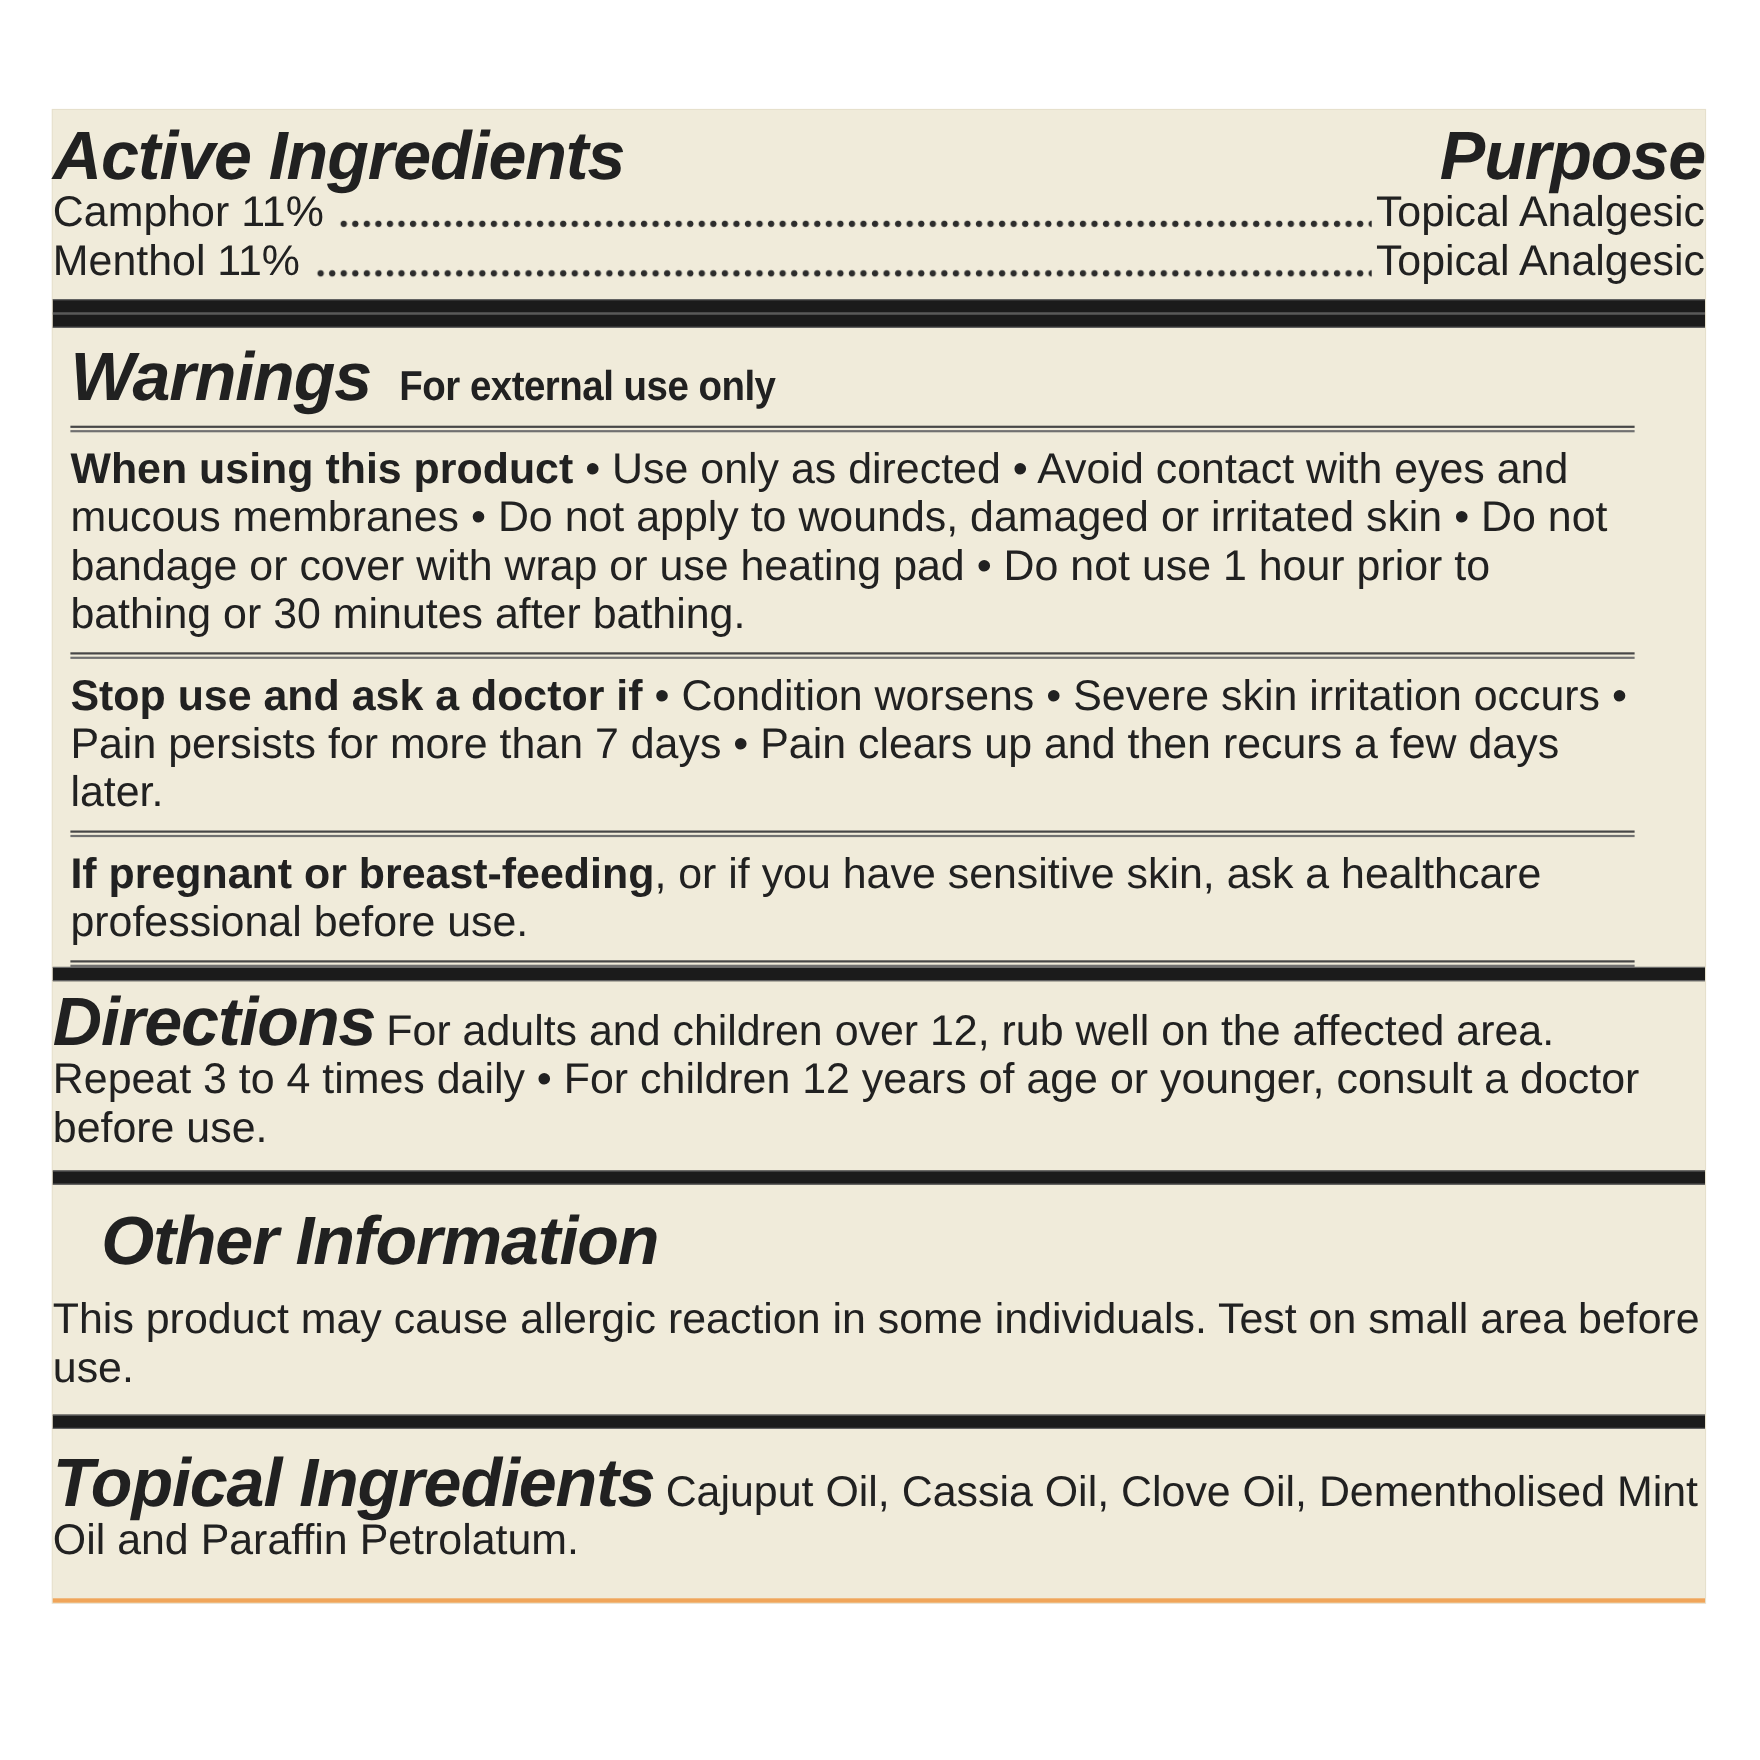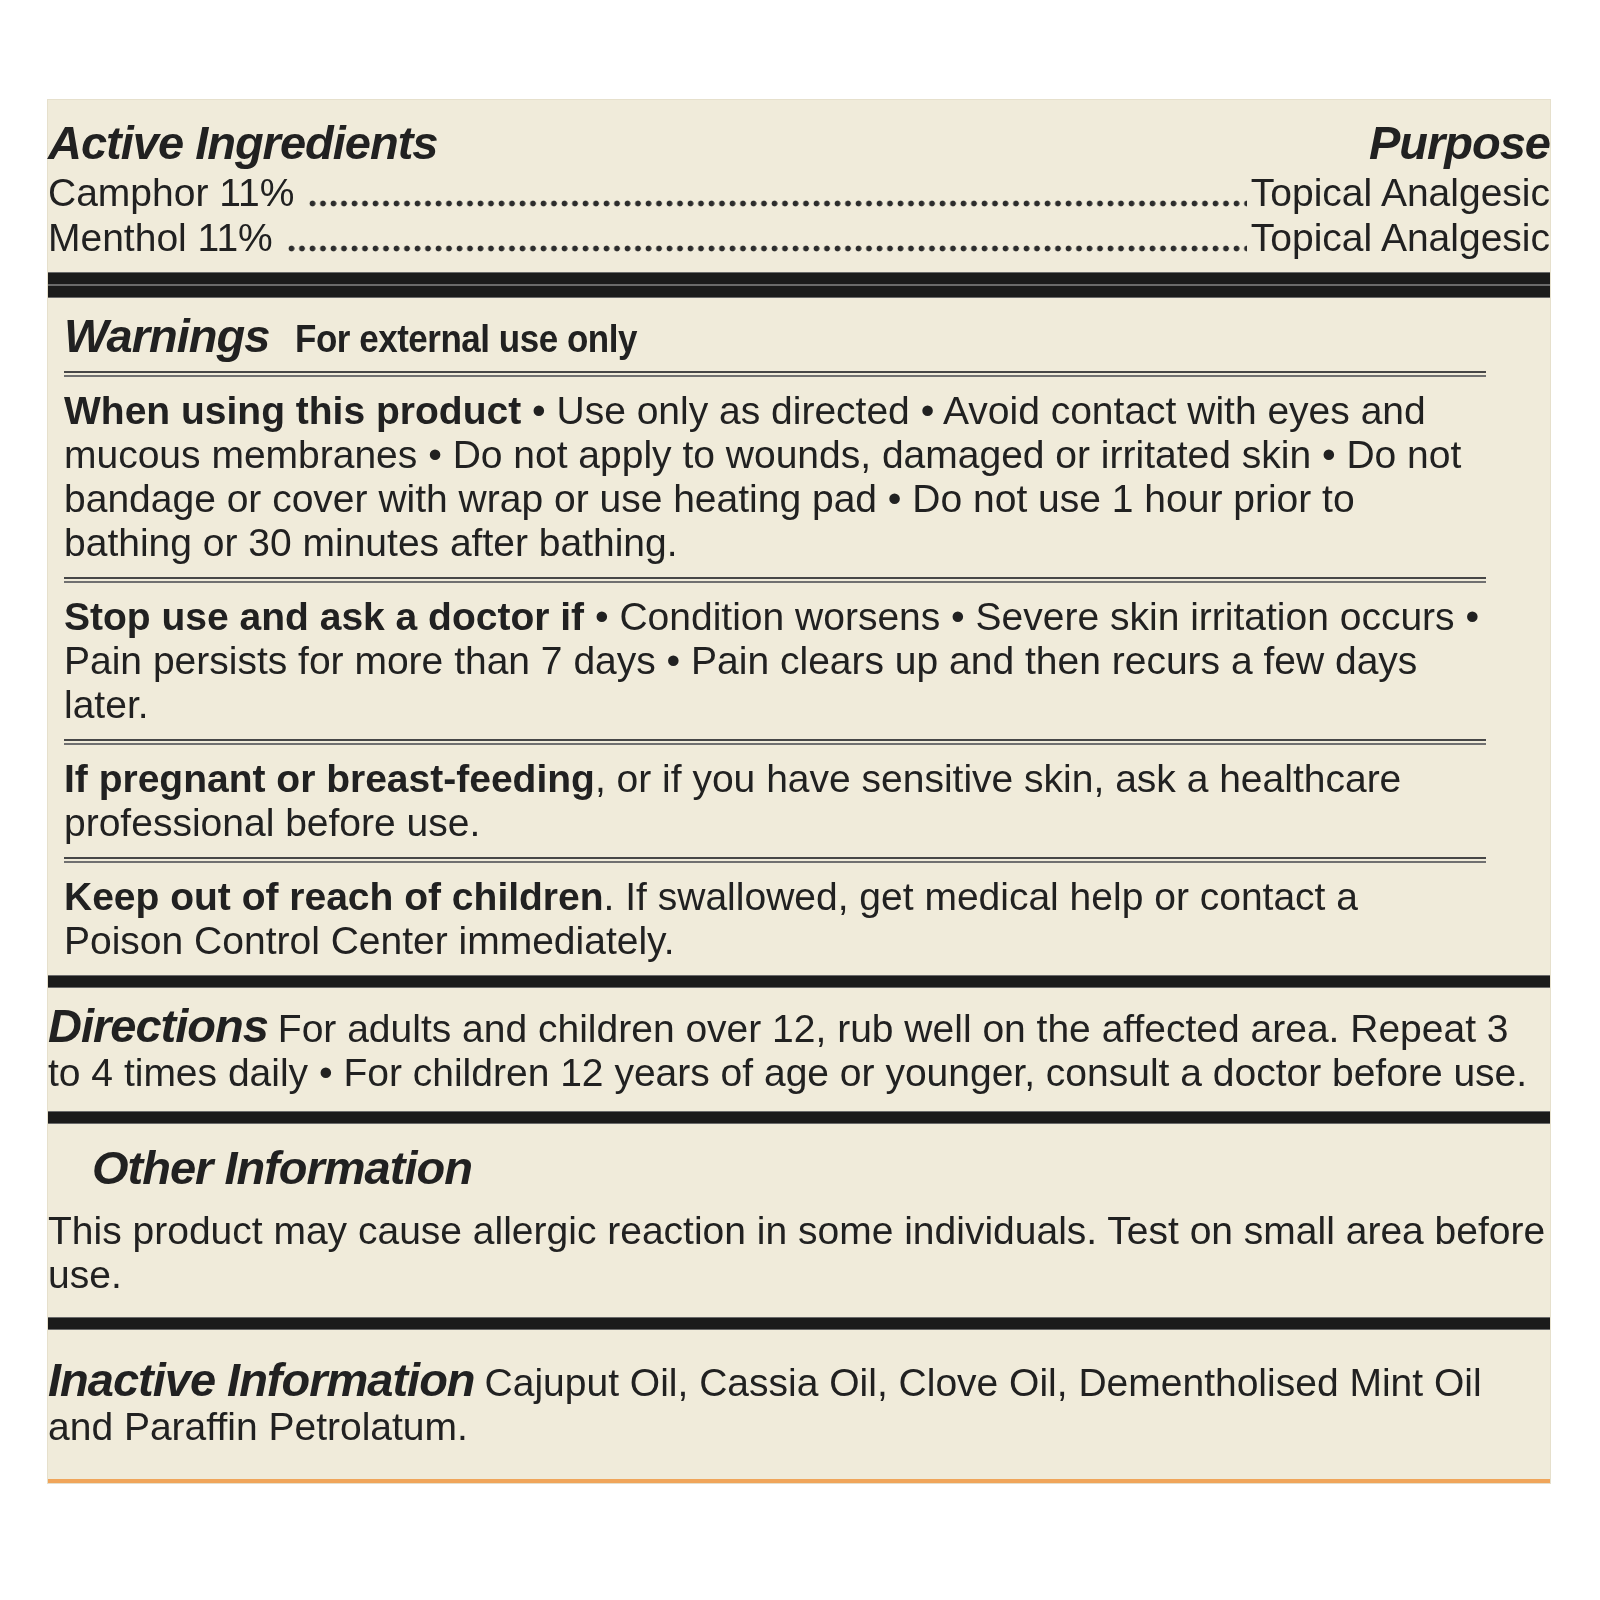--- a/index.html
+++ b/index.html
@@ -30,21 +30,21 @@
   
   .thin {
     height: 6px;
     border-top: 2px solid #474747;
     border-bottom: 2px solid #707070;
   }
 
   .h1 {
     font-style: italic;
     font-weight: bold;
-    font-size: 47px;
+    font-size: 62px;
     letter-spacing: -1px;
   }
   .body-text, .ing-row { font-size: 39px; line-height: 44px; }
   p.body-text { margin: 12px 0; }
   .lead { font-weight: bold; }
 
   
   .sec-active { padding: 10px 0 12px 0; }
   .head-row {
     display: flex; justify-content: space-between; align-items: baseline;
@@ -129,36 +129,33 @@
       <div class="thin"></div>
     </div>
 
   <div class="inner">
     <p class="body-text"><span class="lead">If pregnant or breast-feeding</span><span>, or if you have sensitive skin, ask a healthcare professional before use.</span></p>
   </div>
   <div class="inner">
       <div class="thin"></div>
     </div>
 
-  <div class="inner">
-    <p class="body-text"><span class="lead">Keep out of reach of children</span><span>. If swallowed, get medical help or contact a Poison Control Center immediately.</span></p>
-  </div>
 
   <div class="bar"></div>
 
   <div class="inner sec-dir">
     <p class="body-text"><span class="h1 runin">Directions</span><span>For adults and children over 12, rub well on the affected area. Repeat 3 to 4 times daily • For children 12 years of age or younger, consult a doctor before use.</span></p>
   </div>
 
   <div class="bar"></div>
 
   <div class="inner sec-other">
     <span class="h1">Other Information</span>
     <p class="body-text">This product may cause allergic reaction in some individuals. Test on small area before use.</p>
   </div>
 
   <div class="bar"></div>
 
   <div class="inner sec-inactive">
-    <p class="body-text"><span class="h1 runin">Inactive Information</span><span>Cajuput Oil, Cassia Oil, Clove Oil, Dementholised Mint Oil and Paraffin Petrolatum.</span></p>
+    <p class="body-text"><span class="h1 runin">Topical Ingredients</span><span>Cajuput Oil, Cassia Oil, Clove Oil, Dementholised Mint Oil and Paraffin Petrolatum.</span></p>
   </div>
 
 </div>
 
 </body></html>

